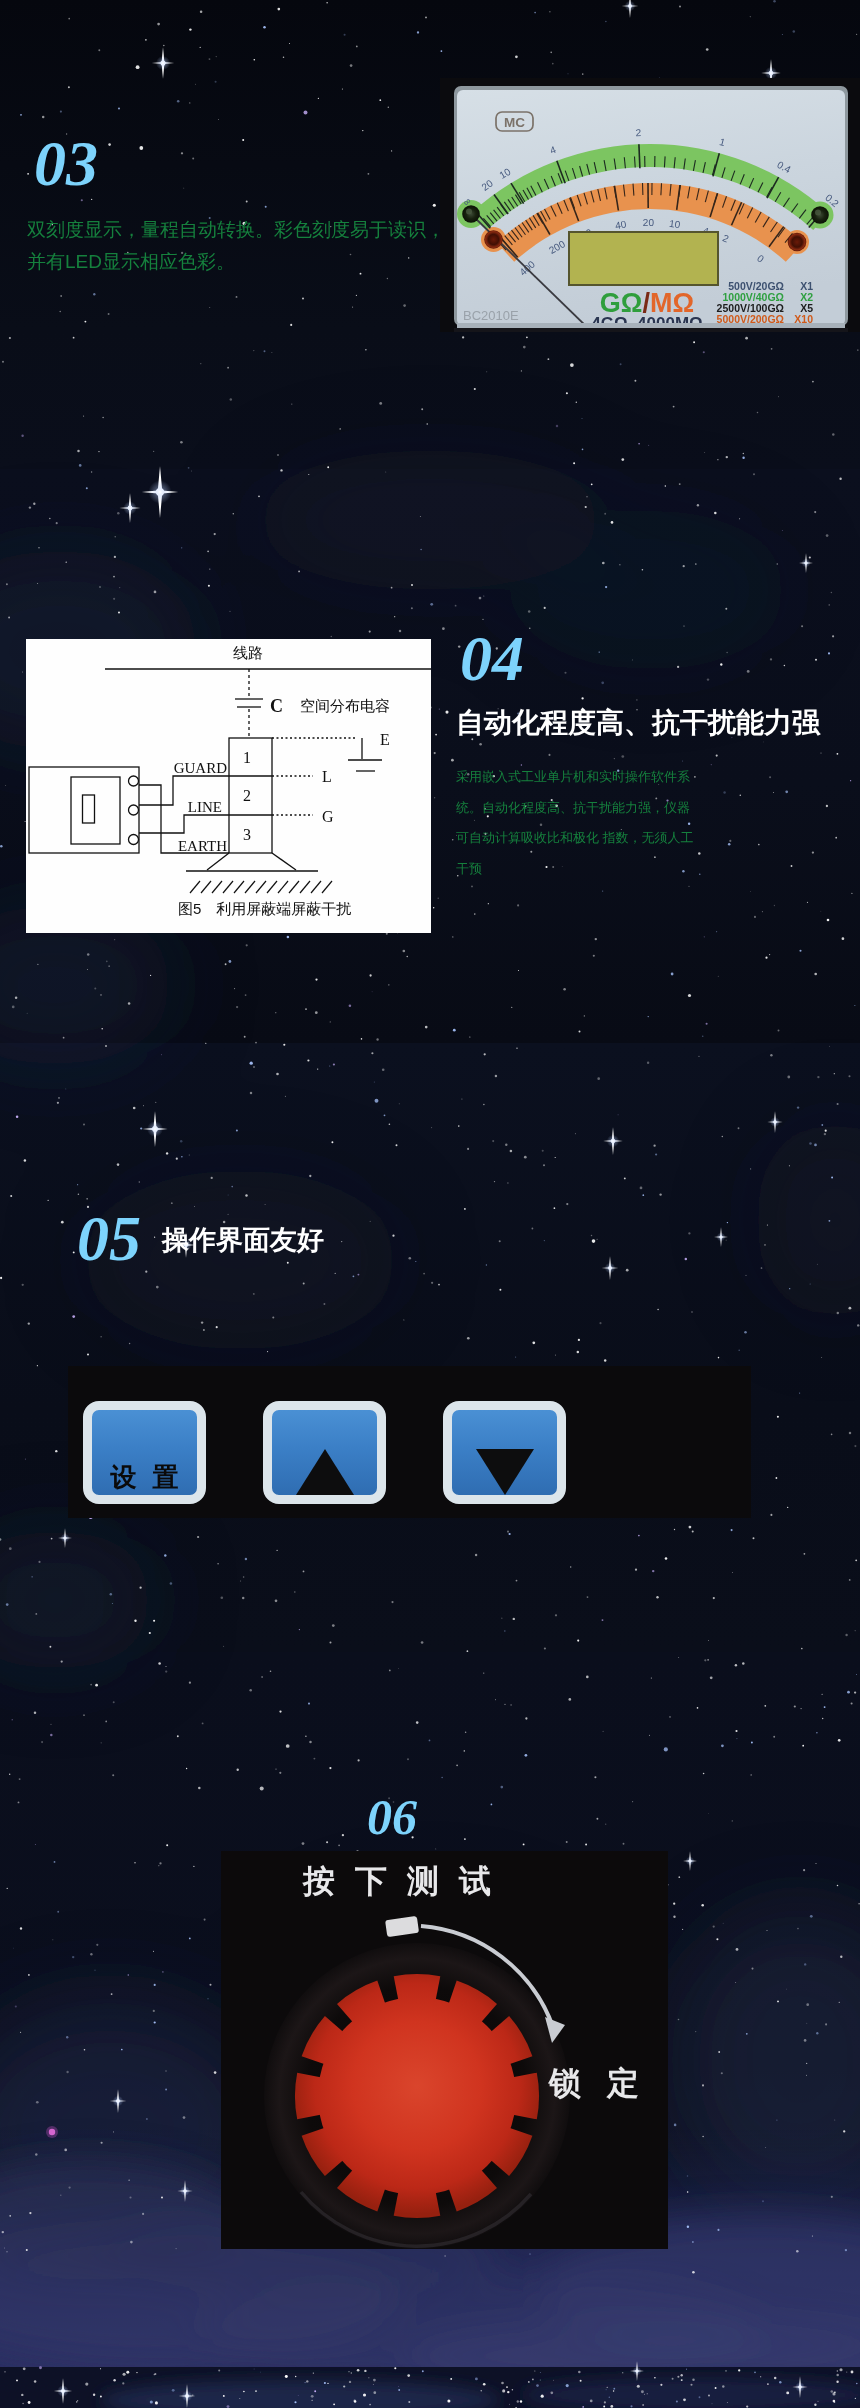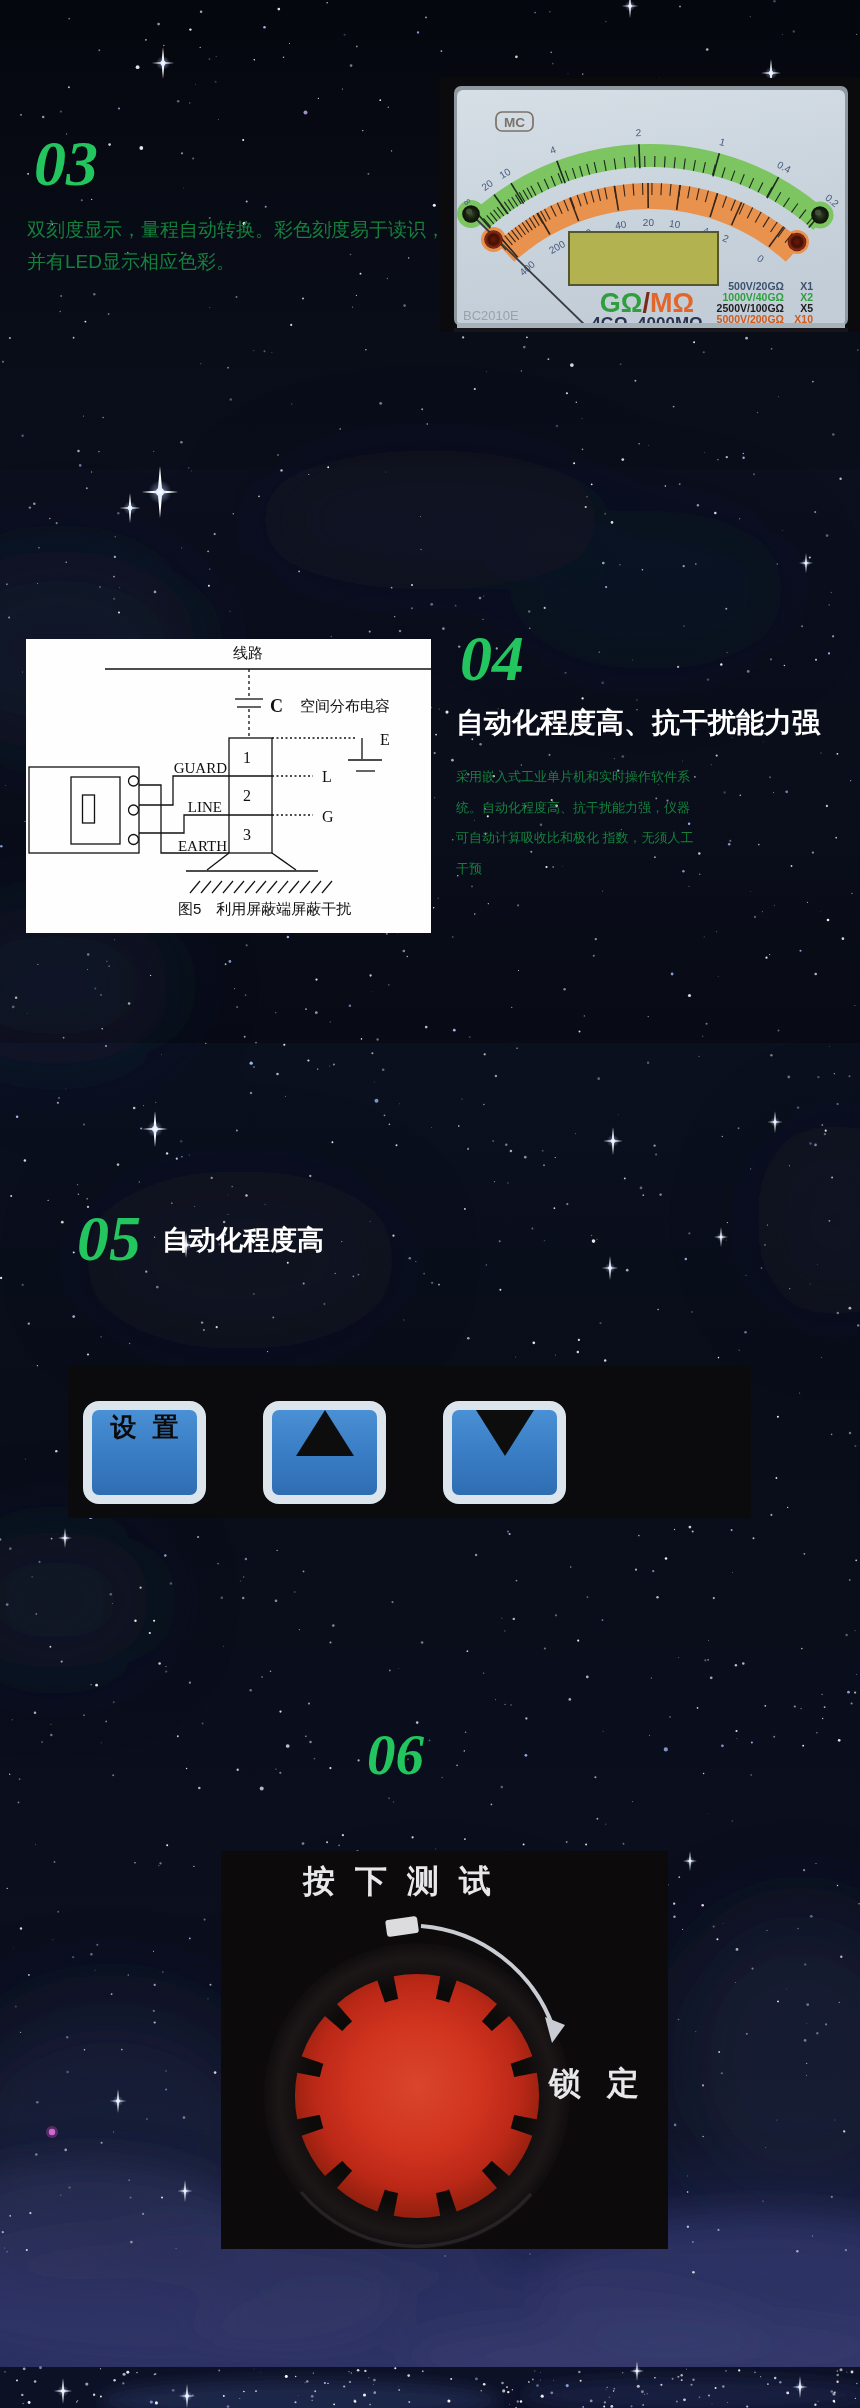--- a/index.html
+++ b/index.html
@@ -1,21 +1,21 @@
 <!DOCTYPE html>
 <html><head><meta charset="utf-8">
 <style>
 html,body{margin:0;padding:0;background:#05070e;}
 #page{position:relative;width:860px;height:2408px;overflow:hidden;font-family:"Liberation Sans",sans-serif;padding-left:22px;}
 .abs{position:absolute;}
 #bg{position:absolute;left:0;top:0;}
-.bignum{position:absolute;font-family:"Liberation Serif",serif;font-style:italic;font-weight:bold;font-size:64px;color:#22c55e;line-height:1;}
+.bignum{position:absolute;font-family:"Liberation Serif",serif;font-style:italic;font-weight:bold;font-size:64px;color:#7dd3fc;line-height:1;}
 .head{position:absolute;font-weight:bold;color:#fff;white-space:nowrap;}
 .para{position:absolute;font-size:19px;color:#15803d;}
-.btn{position:absolute;width:123px;height:103px;border-radius:16px;background:linear-gradient(180deg,#4a90d4 0%,#3b7fc6 45%,#2f6db2 100%);border:9px solid #dce5eb;box-sizing:border-box;display:flex;align-items:flex-start;justify-content:center;}
+.btn{position:absolute;width:123px;height:103px;border-radius:16px;background:linear-gradient(180deg,#4a90d4 0%,#3b7fc6 45%,#2f6db2 100%);border:9px solid #dce5eb;box-sizing:border-box;display:flex;align-items:flex-end;justify-content:center;}
 .bt{font-size:26px;font-weight:bold;color:#0a0a0a;letter-spacing:16px;margin-left:16px;white-space:nowrap;}
 .triu{width:0;height:0;border-left:29px solid transparent;border-right:29px solid transparent;border-bottom:46px solid #0d0d0e;}
 .trid{width:0;height:0;border-left:29px solid transparent;border-right:29px solid transparent;border-top:46px solid #0d0d0e;}
 </style></head>
 <body>
 <div id="page">
 
 <svg id="bg" width="860" height="2408" viewBox="0 0 860 2408">
 <defs>
 <radialGradient id="glow">
@@ -1927,39 +1927,39 @@
 </svg>
 
 <div class="bignum" style="left:460px;top:627px">04</div>
 
 <div class="head" style="left:456px;top:704px;font-size:28px">自动化程度高、抗干扰能力强</div>
 
 <div class="para" style="left:456px;top:762px;line-height:30.6px;font-size:13px">采用嵌入式工业单片机和实时操作软件系<br>统。自动化程度高、抗干扰能力强，仪器<br>可自动计算吸收比和极化 指数，无须人工<br>干预</div>
 
 <div class="bignum" style="left:77px;top:1207px">05</div>
 
-<div class="head" style="left:162px;top:1222px;font-size:27px">自动化程度高</div>
+<div class="head" style="left:162px;top:1222px;font-size:27px">操作界面友好</div>
 
 
 <div class="abs" style="left:68px;top:1366px;width:683px;height:152px;background:#0b0a0c"></div>
 
 <div class="btn" style="left:83px;top:1401px">
       <span class="bt">设置</span>
     </div>
 
 <div class="btn" style="left:263px;top:1401px">
       <span class="triu"></span>
     </div>
 
 <div class="btn" style="left:443px;top:1401px">
       <span class="trid"></span>
     </div>
 
 
-<div class="bignum" style="left:367px;top:1726px;font-size:57px">06</div>
+<div class="bignum" style="left:367px;top:1792px;font-size:50px">06</div>
 
 
 <svg class="abs" style="left:221px;top:1851px" width="447" height="398" viewBox="0 0 447 398">
 <defs>
 <radialGradient id="redG" gradientUnits="userSpaceOnUse" cx="196" cy="235" r="128">
           <stop offset="0%" stop-color="#da452c"></stop>
           <stop offset="50%" stop-color="#d0341f"></stop>
           <stop offset="80%" stop-color="#bc2817"></stop>
           <stop offset="100%" stop-color="#96200f"></stop>
         </radialGradient>

